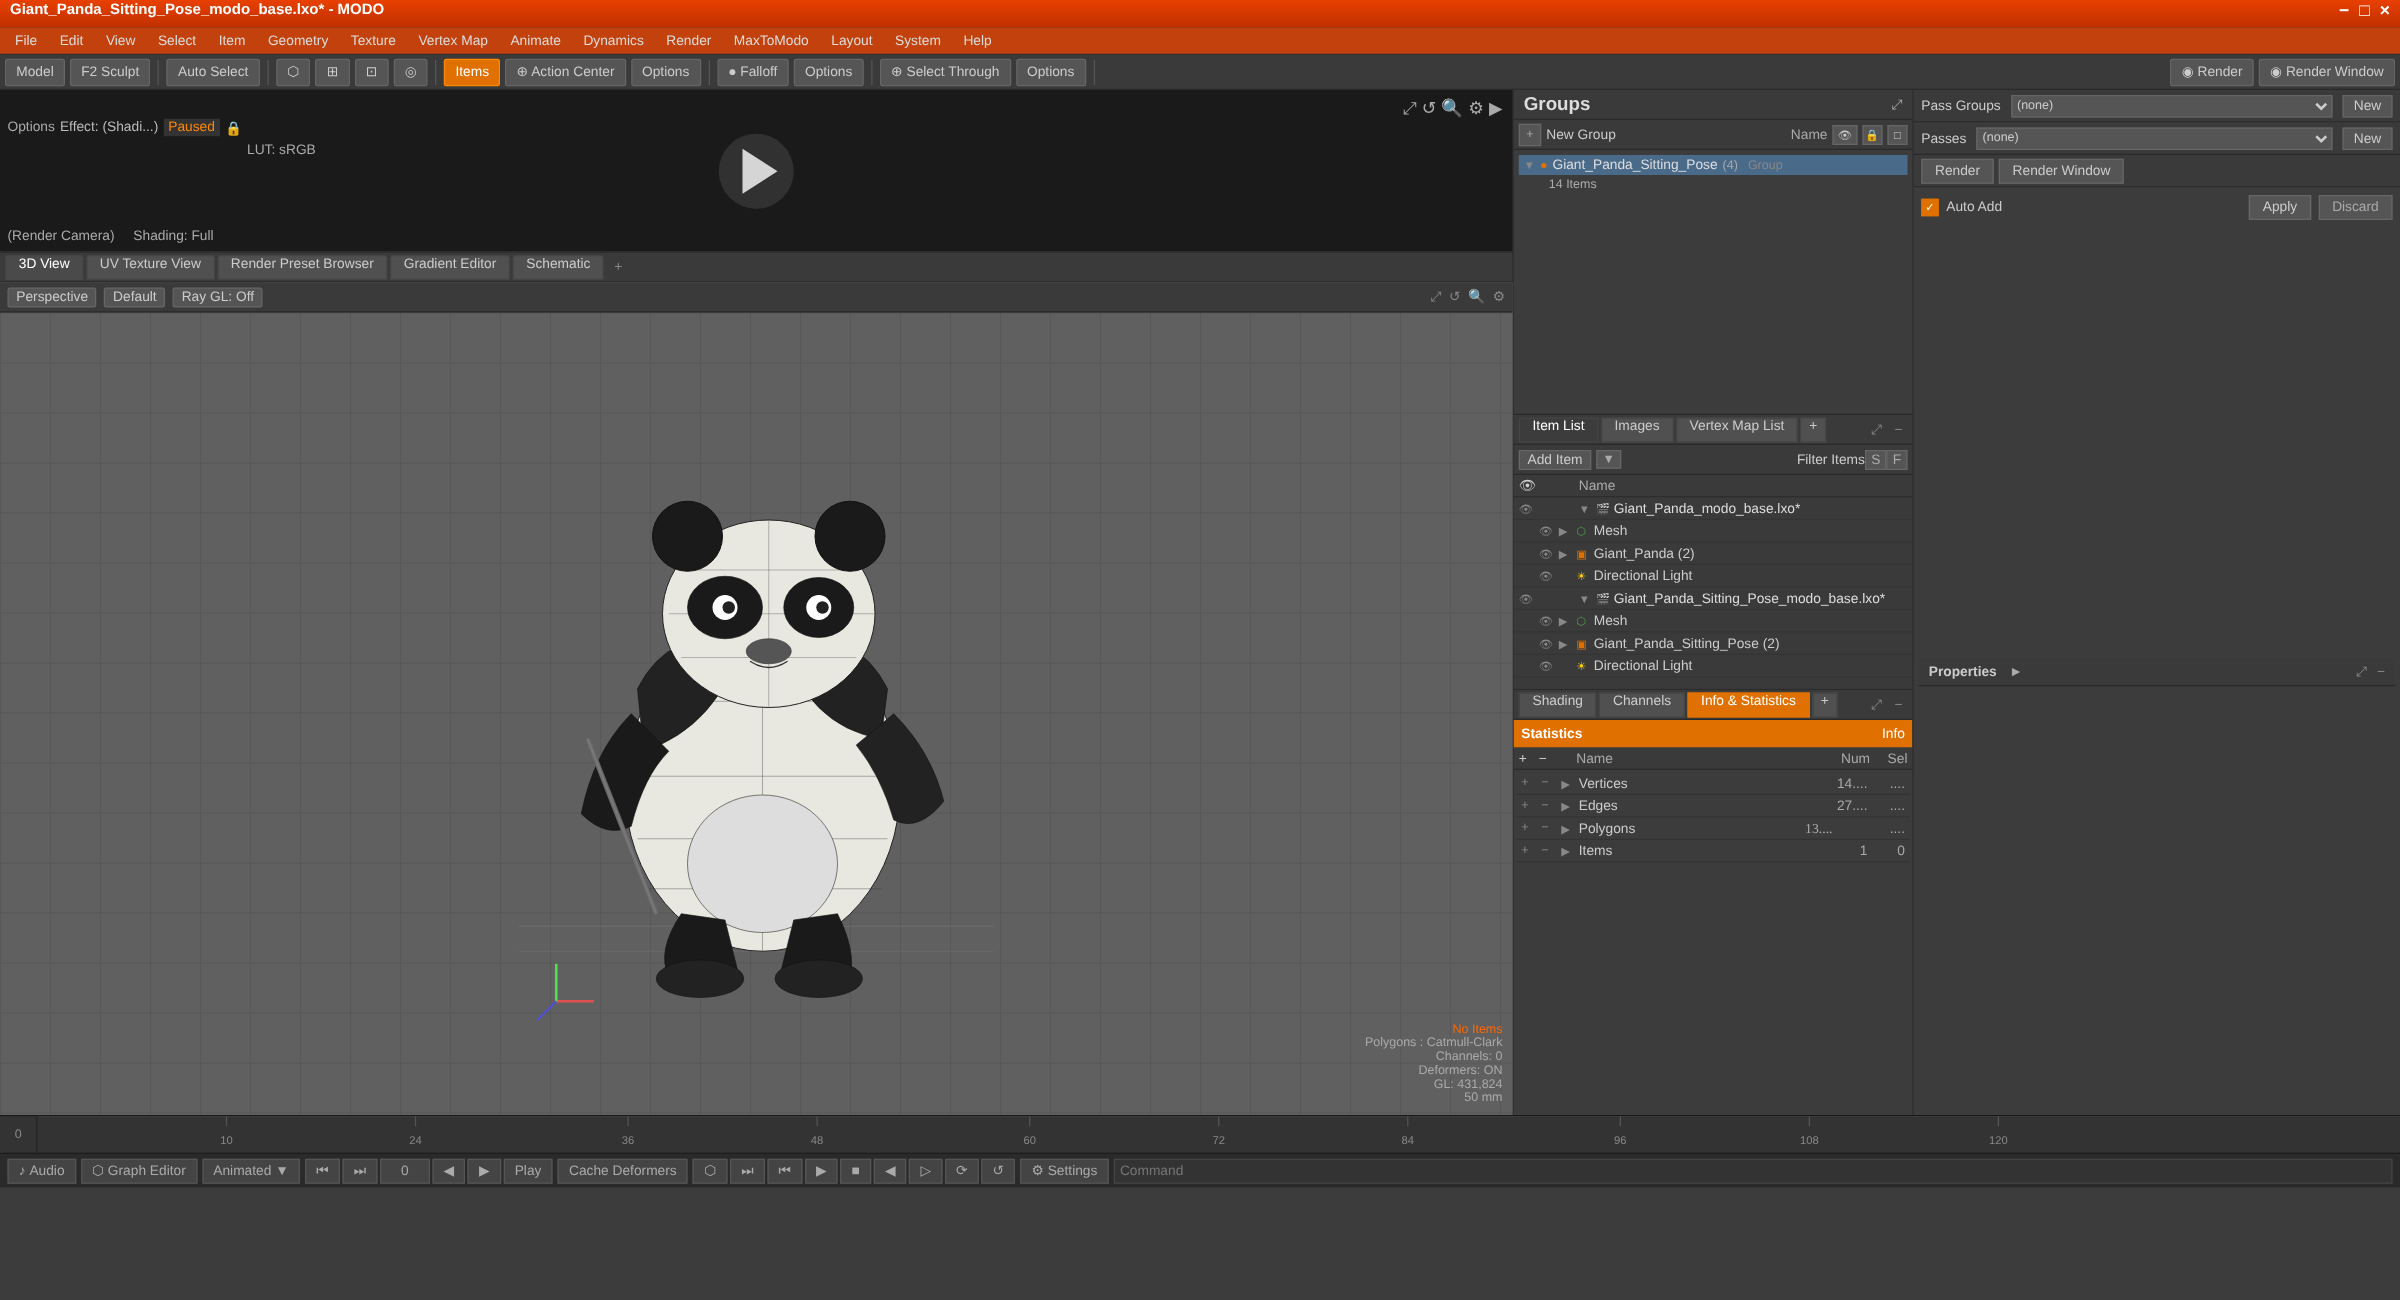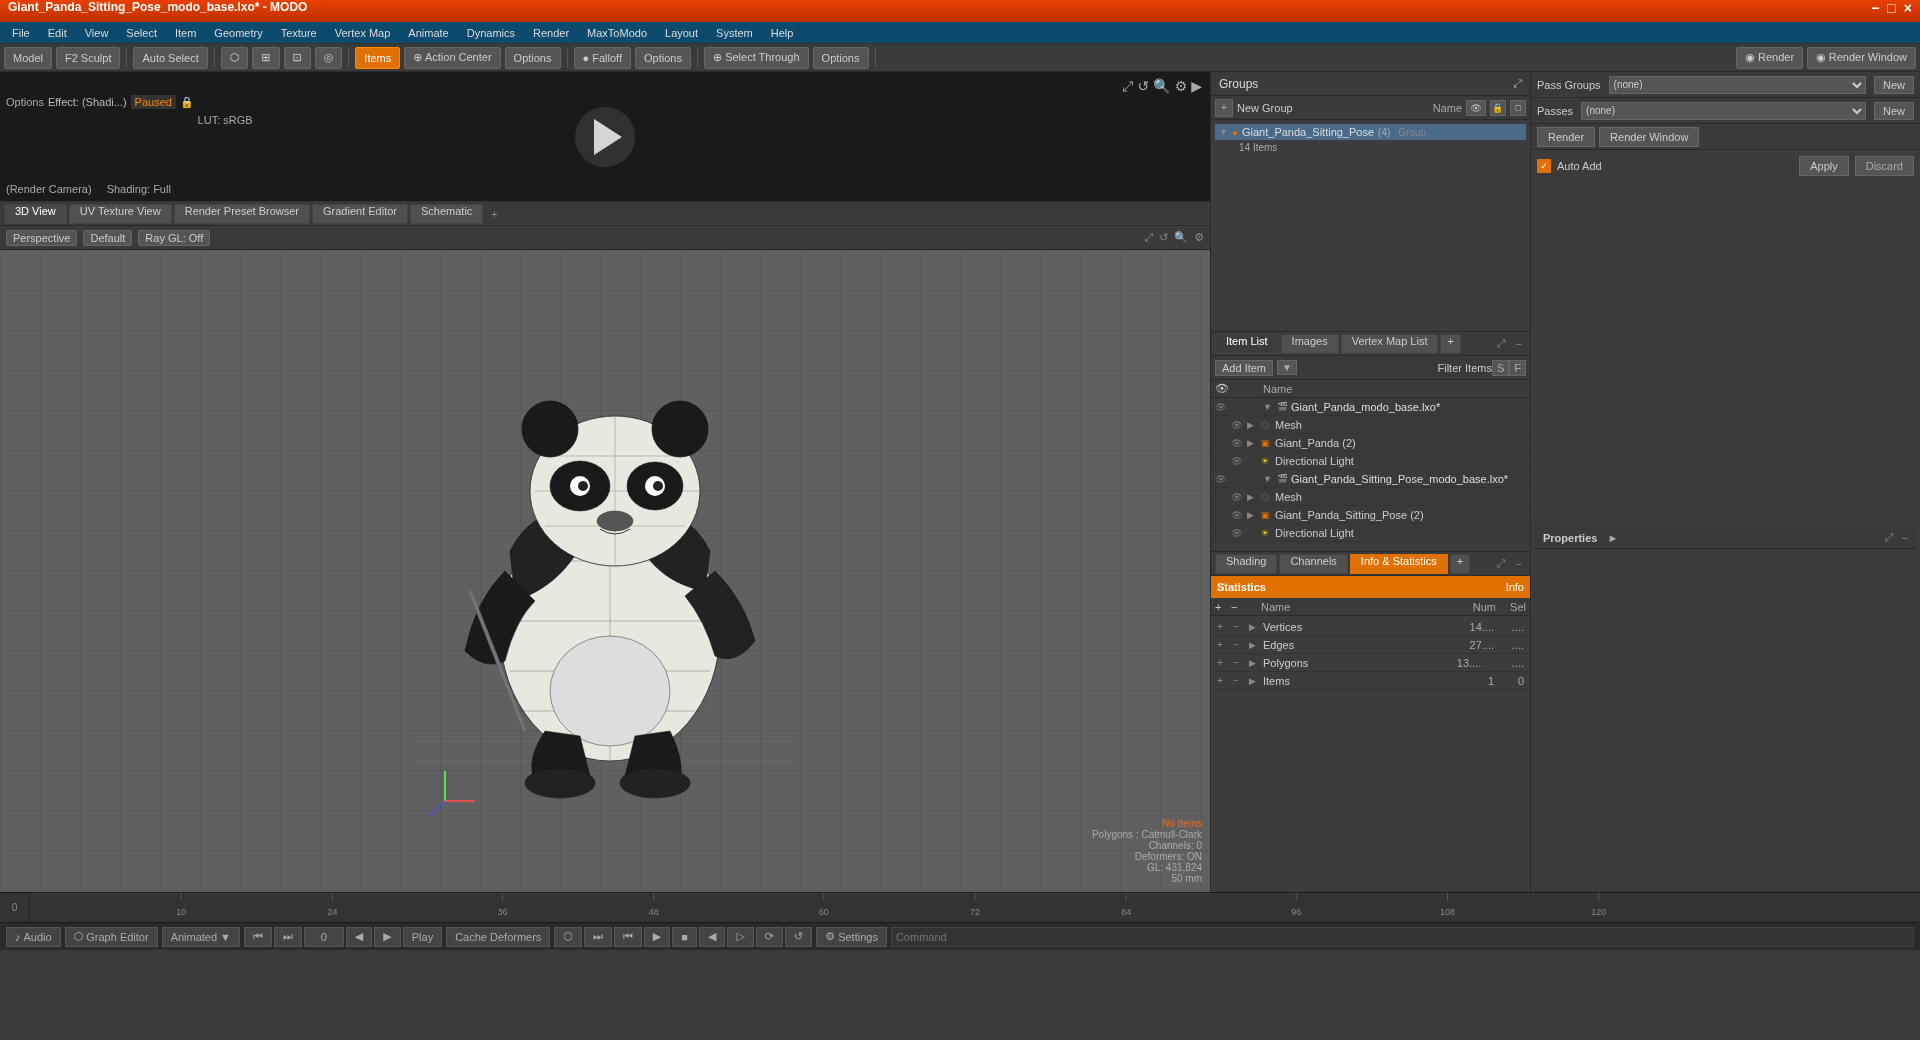--- a/index.html
+++ b/index.html
@@ -15,21 +15,21 @@
       color: white;
       font-size: 12px;
       font-weight: bold;
     }
     #titlebar-controls { display: flex; gap: 8px; }
     #titlebar-controls span { cursor: pointer; font-size: 14px; }
 
     
     #menubar {
       height: 22px;
-      background: #0c4a6e;
+      background: #c2410c;
       display: flex;
       align-items: center;
       padding: 0 4px;
       gap: 2px;
       border-bottom: 1px solid #333;
     }
     .menu-item {
       padding: 2px 8px;
       cursor: pointer;
       color: #ddd;
@@ -699,21 +699,21 @@
       </div>
     </div>
   </div>
 
   <div id="right-side">
 
     <div id="second-right">
 
       <div id="groups-panel">
         <div id="groups-header">
-          <span style="color:#ddd;font-weight:normal;font-size:12px;">Groups</span>
+          <span style="color:#ddd;font-weight:bold;font-size:15px;">Groups</span>
           <span style="color:#aaa; cursor:pointer;">⤢</span>
         </div>
         <div id="groups-toolbar">
           <button class="groups-toolbar-btn">+</button>
           <span style="color:#ccc; cursor:pointer; font-size:11px;">New Group</span>
           <div style="flex:1"></div>
           <span style="color:#aaa; font-size:11px;">Name</span>
           <div style="width:20px; height:16px; background:#555; border:1px solid #666; cursor:pointer; font-size:9px; display:flex; align-items:center; justify-content:center;">👁</div>
           <div style="width:16px; height:16px; background:#555; border:1px solid #666; cursor:pointer; font-size:9px; display:flex; align-items:center; justify-content:center;">🔒</div>
           <div style="width:16px; height:16px; background:#555; border:1px solid #666; cursor:pointer; font-size:9px; display:flex; align-items:center; justify-content:center;">□</div>
@@ -863,21 +863,21 @@
             <div style="flex:1; font-size:11px;">Edges</div>
             <div style="width:50px; text-align:right; font-size:11px; color:#aaa;">27....</div>
             <div style="width:30px; text-align:right; font-size:11px; color:#aaa;">....</div>
           </div>
 
           <div class="stat-row">
             <div style="width:16px; color:#888; font-size:10px; cursor:pointer;">+</div>
             <div style="width:16px; color:#888; font-size:10px; cursor:pointer;">−</div>
             <div style="width:14px; color:#888; font-size:9px;">▶</div>
             <div style="flex:1; font-size:11px;">Polygons</div>
-            <div style="width:50px; text-align:center; font-size:11px; color:#aaa;">13....</div>
+            <div style="width:50px; text-align:left; font-size:11px; color:#aaa;font-family:Liberation Serif, serif;">13....</div>
             <div style="width:30px; text-align:right; font-size:11px; color:#aaa;">....</div>
           </div>
 
           <div class="stat-row">
             <div style="width:16px; color:#888; font-size:10px; cursor:pointer;">+</div>
             <div style="width:16px; color:#888; font-size:10px; cursor:pointer;">−</div>
             <div style="width:14px; color:#888; font-size:9px;">▶</div>
             <div style="flex:1; font-size:11px;">Items</div>
             <div style="width:50px; text-align:right; font-size:11px; color:#aaa;">1</div>
             <div style="width:30px; text-align:right; font-size:11px; color:#aaa;">0</div>

